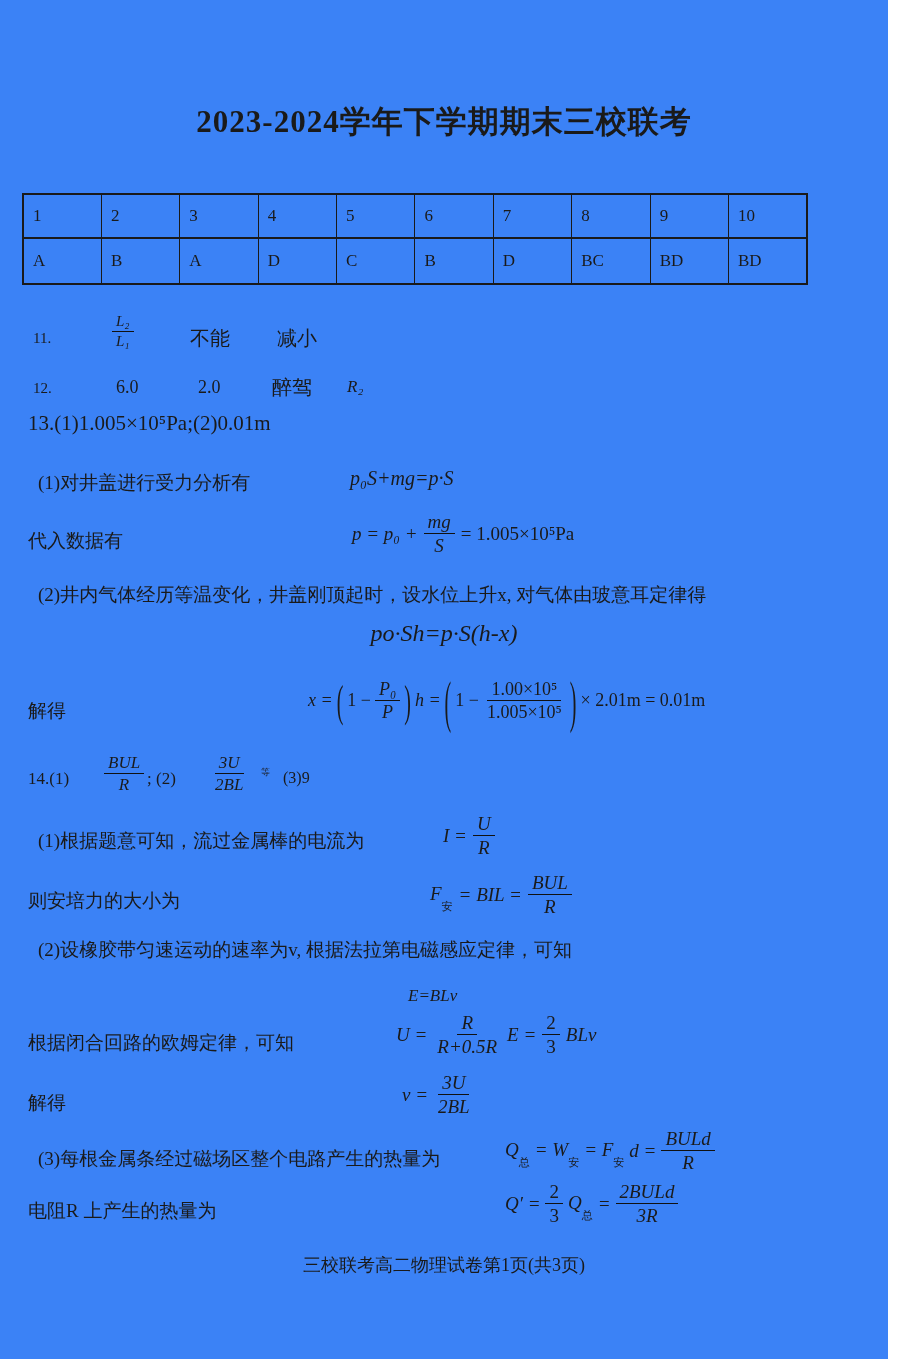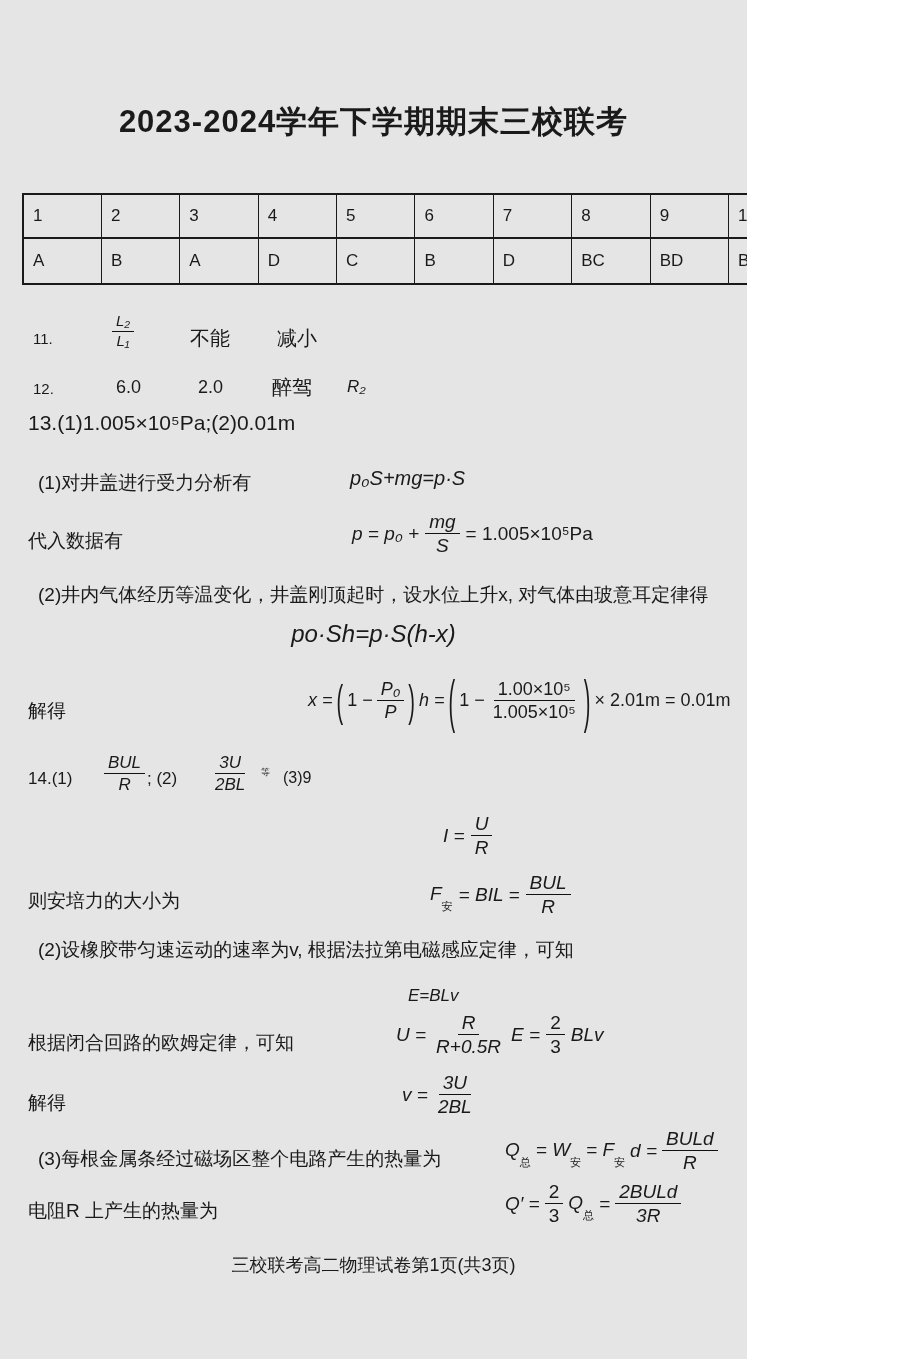--- a/index.html
+++ b/index.html
@@ -1,18 +1,18 @@
 <!DOCTYPE html>
 <html><head>
 <meta charset="utf-8">
 <style>
   html,body { margin:0; padding:0; background:#ffffff; }
   .page {
-    position:relative; width:747px; height:1359px; background:#e5e5e5;
-    font-family:Liberation Sans, sans-serif; color:#1a1a1a;
+    position:relative; width:888px; height:1359px; background:#3b82f6;
+    font-family:Liberation Serif, serif; color:#1a1a1a;
     overflow:hidden;
   }
   .abs { position:absolute; }
 
   
   .title1 { top:101px; left:0; width:100%; text-align:center; font-size:31px; font-weight:700; letter-spacing:1px; }
   .title2 { top:147px; left:0; width:100%; text-align:center; font-size:30px; font-weight:700; letter-spacing:1px; }
 
   
   table.answers { position:absolute; top:193px; left:22px; width:786px;
@@ -175,20 +175,21 @@
     <span class="fd">R</span>
   </span>
   <span class="abs q14sep">; (2)</span>
   <span class="abs frac f5b">
     <span class="fn">3U</span>
     <span class="fd">2BL</span>
   </span>
   <span class="abs tinymark">等</span>
   <span class="abs q14p3ans">(3)9</span>
 
+  <div class="abs q14p1label cn">(1)根据题意可知，流过金属棒的电流为</div>
   <div class="fx f6">
     <span>I =</span>
     <span class="frac">
       <span class="fn">U</span>
       <span class="fd">R</span>
     </span>
   </div>
 
   <div class="abs q14amplabel cn">则安培力的大小为</div>
   <div class="fx f7">

